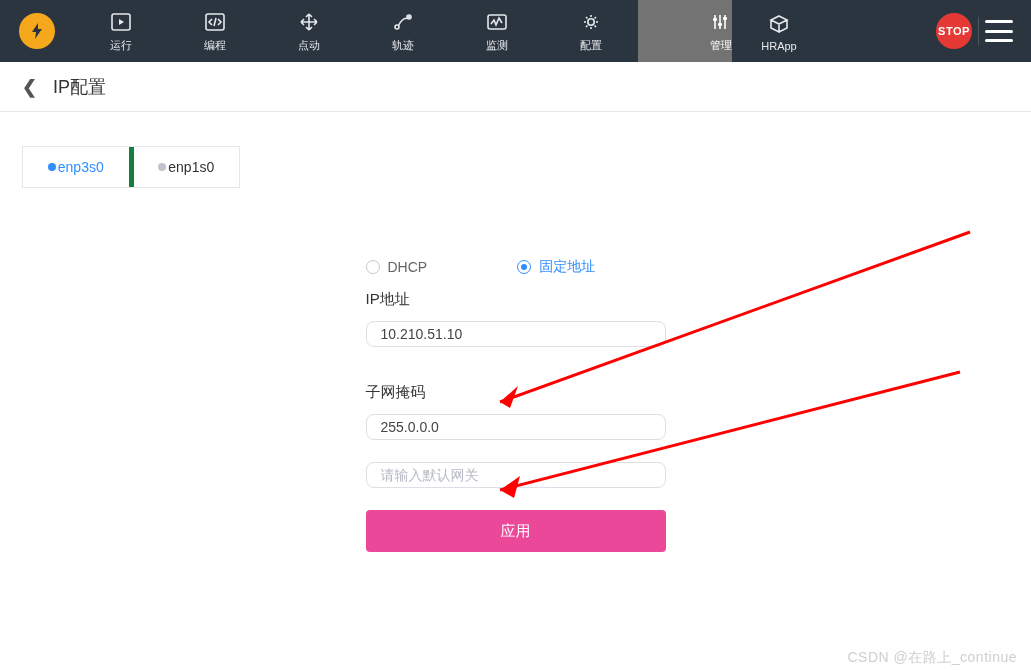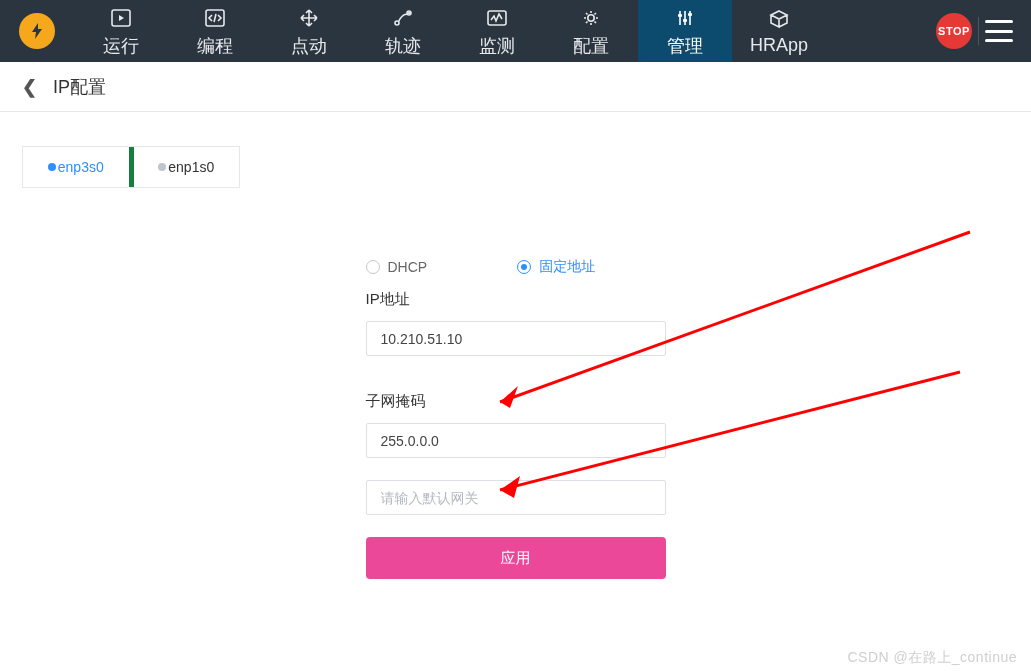--- a/index.html
+++ b/index.html
@@ -1,22 +1,22 @@
 <!DOCTYPE html>
 <html><head>
 <meta charset="utf-8">
 <style>
   * { box-sizing: border-box; margin: 0; padding: 0; }
   html, body { width: 1031px; height: 671px; font-family: "Microsoft YaHei", Arial, sans-serif; font-size: 14px; color: #333; background:#fff; overflow:hidden; }
   .topbar { display:flex; align-items:stretch; height:62px; background:#2b3540; color:#fff; position:relative; }
   .logo { width:74px; display:flex; align-items:center; justify-content:center; }
   .logo-circle { width:36px; height:36px; border-radius:50%; background:#f6a81c; display:flex; align-items:center; justify-content:center; }
   .nav { display:flex; }
-  .nav-item { width:94px; display:flex; flex-direction:column; align-items:center; justify-content:center; color:#e6e9ec; font-size:18px; cursor:pointer; }
-  .nav-item.active { background:#0c4a6e; color:#fff; }
+  .nav-item { width:94px; display:flex; flex-direction:column; align-items:center; justify-content:center; color:#e6e9ec; font-size:11px; cursor:pointer; }
+  .nav-item.active { background:#737373; color:#fff;align-items:flex-end; }
   .nav-item .nicon { height:26px; display:flex; align-items:center; justify-content:center; margin-bottom:3px; }
   .spacer { flex:1; }
   .right-controls { display:flex; align-items:center; gap:6px; padding-right:18px; }
   .stop-btn { width:36px; height:36px; border-radius:50%; background:#e53935; color:#fff; font-weight:bold; font-size:11px; display:flex; align-items:center; justify-content:center; cursor:pointer; letter-spacing:0.5px; }
   .hamburger { width:28px; height:22px; display:flex; flex-direction:column; justify-content:space-between; cursor:pointer; }
   .hamburger span { height:3px; background:#fff; border-radius:2px; }
   .divider { width:1px; height:28px; background:#4a5560; }
 
   .page-header { display:flex; align-items:center; height:50px; padding:0 22px; border-bottom:1px solid #e5e7eb; font-size:18px; color:#333; }
   .back-chevron { font-size:18px; color:#555; margin-right:16px; cursor:pointer; font-weight:bold; }
@@ -31,21 +31,21 @@
 
   .form-wrap { width:300px; margin:70px auto 0 auto; }
   .radios { display:flex; gap:90px; align-items:center; }
   .radio { display:flex; align-items:center; gap:8px; cursor:pointer; color:#666; }
   .radio .rcircle { width:14px; height:14px; border-radius:50%; border:1px solid #c5c9d0; position:relative; }
   .radio.selected { color:#2f8eff; }
   .radio.selected .rcircle { border-color:#2f8eff; }
   .radio.selected .rcircle::after { content:""; position:absolute; inset:3px; border-radius:50%; background:#2f8eff; }
 
   .field-label { font-size:15px; color:#333; margin-bottom:12px;margin-top:14px; }
-  .text-input { width:100%; height:35px; border:1px solid #dcdfe6; border-radius:2px; padding:0 14px; font-size:14px; color:#444; margin-bottom:22px; outline:none; }
+  .text-input { width:100%; height:26px; border:1px solid #dcdfe6; border-radius:8px; padding:0 14px; font-size:14px; color:#444; margin-bottom:22px; outline:none; }
   .text-input::placeholder { color:#b5b9c2; }
   .apply-btn { width:100%; height:42px; background:#ec4899; color:#fff; border:none; border-radius:4px; font-size:15px; cursor:pointer; }
 
   .arrow { position:absolute; pointer-events:none; }
   .watermark { position:absolute; right:14px; bottom:4px; font-size:14px; color:#cfcfcf; letter-spacing:0.5px; }
 
   svg.icon-stroke { stroke:#e6e9ec; fill:none; stroke-width:1.6; }
   .nav-item.active svg.icon-stroke { stroke:#fff; }
 </style>
 </head>

